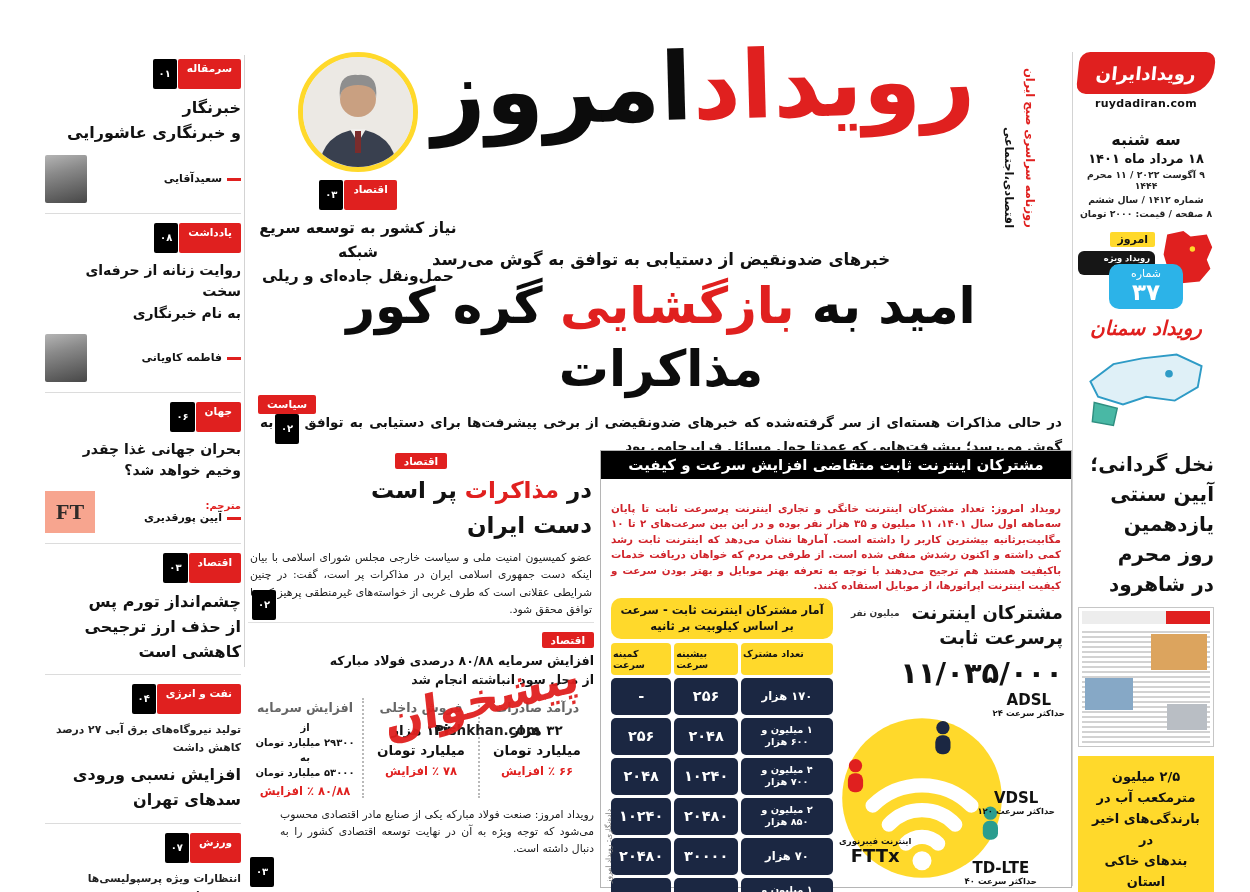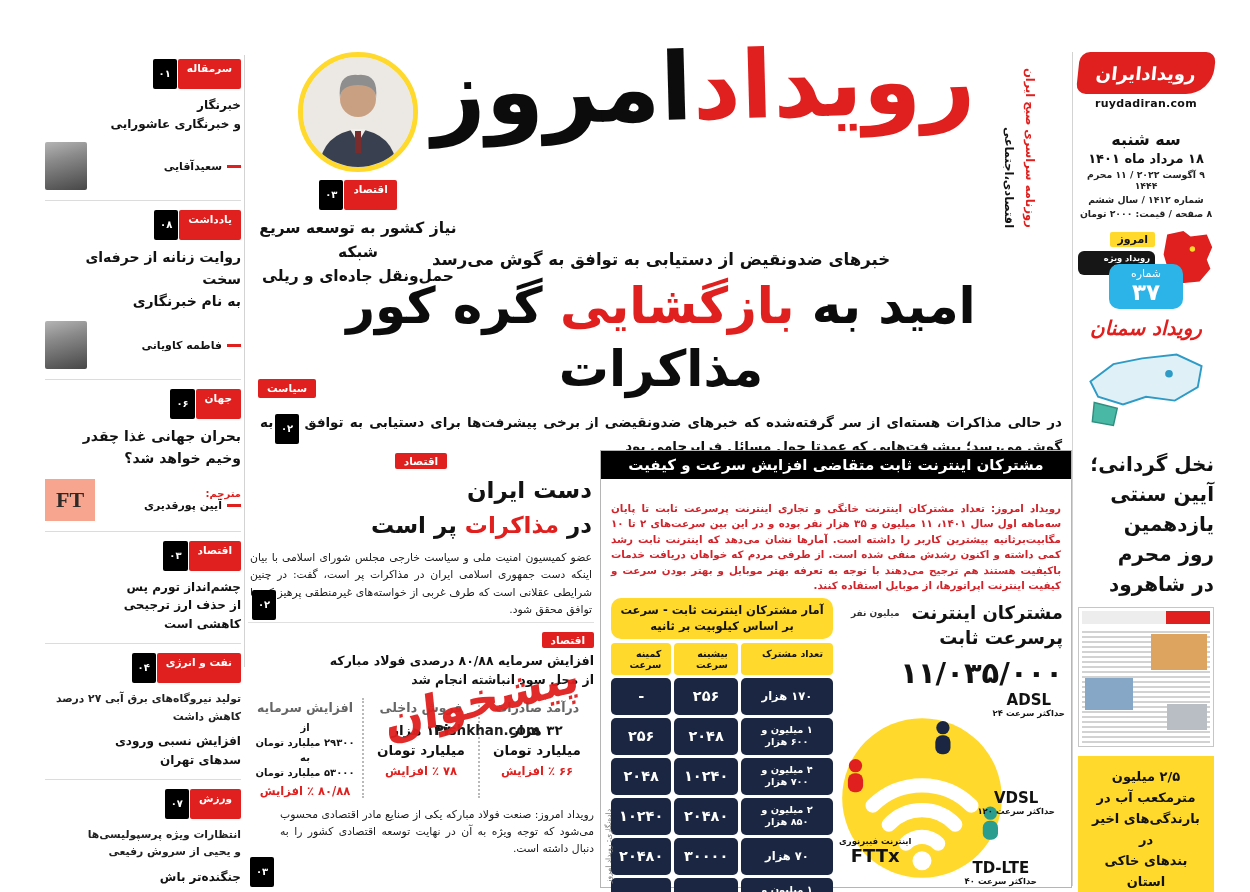--- a/index.html
+++ b/index.html
@@ -40,37 +40,37 @@
   .topstory{position:absolute;left:252px;top:52px;width:212px;text-align:center}
   .circle-photo{width:110px;height:110px;border-radius:50%;border:5px solid #ffd92b;margin:0 auto;overflow:hidden;background:#eee}
   .circle-photo svg{display:block}
   .topstory .sec-tag{margin-top:8px}
   .ts-title{font-size:15.5px;font-weight:bold;line-height:1.55;margin-top:6px}
 
   
   .sidebar{position:absolute;left:45px;top:50px;width:196px}
   .sb-item{padding:7px 0 10px;border-bottom:1px solid #dcdcdc}
   .sb-item:last-child{border-bottom:none}
-  .sb-title{font-size:12px;font-weight:bold;line-height:1.55;margin-top:7px;text-align:right}
+  .sb-title{font-size:16px;font-weight:bold;line-height:1.55;margin-top:7px;text-align:right}
   .sb-title.sm{font-size:14px}
   .sb-teaser{font-size:10.8px;font-weight:600;line-height:1.6;margin-top:7px;color:#222;text-align:right}
   .author-row{display:flex;justify-content:space-between;align-items:center;margin-top:9px}
   .sb-author{font-size:11px;font-weight:bold}
   .sb-author::before{content:"";display:inline-block;width:14px;height:3px;background:#e0201f;margin-left:5px;vertical-align:middle}
   .sb-photo{width:42px;height:48px;border-radius:2px;background:linear-gradient(165deg,#b5b5b5 0%,#8a8a8a 35%,#474747 100%)}
   .translator{color:#e0201f;font-size:10px;font-weight:bold}
   .ft-box{width:50px;height:42px;background:#f7a58f;color:#2e2a28;display:flex;align-items:center;justify-content:center;
           font-family:"Liberation Serif",serif;font-size:22px;font-weight:bold}
 
   
   .lead{position:absolute;left:250px;top:250px;width:822px;height:196px;text-align:center}
   .lead-kicker{font-size:16.5px;font-weight:bold}
   .lead-h{font-size:50px;font-weight:bold;margin-top:6px;line-height:1.25}
   .lead-body{font-size:13.5px;font-weight:600;line-height:1.8;margin-top:10px;text-align:justify;padding:0 10px}
-  .lead-tag{position:absolute;left:8px;bottom:2px;display:flex;flex-direction:column;align-items:center;gap:16px}
+  .lead-tag{position:absolute;left:8px;bottom:2px;display:flex;flex-direction:column;align-items:center;gap:0}
 
   
   .iran{position:absolute;left:250px;top:450px;width:342px;height:170px}
   .iran-tagwrap{text-align:center}
   .iran-h{font-size:23px;font-weight:bold;line-height:1.5;text-align:right;margin-top:4px}
   .iran-body{font-size:10.8px;line-height:1.62;font-weight:500;text-align:justify;margin-top:7px;color:#1a1a1a;max-height:94px;overflow:hidden}
   .iran .pnum{position:absolute;left:2px;bottom:0}
 
   
   .steel{position:absolute;left:248px;top:622px;width:346px;height:264px;border-top:1px solid #e0e0e0;padding-top:6px}
@@ -101,21 +101,21 @@
   .tech{position:absolute;text-align:center;font-weight:bold;direction:ltr}
   .tech .tname{font-size:15px;line-height:1.1}
   .tech.big .tname{font-size:18px}
   .tech .tdesc{font-size:8.5px;font-weight:bold;direction:rtl}
   .tech-adsl{right:0;top:94px}
   .tech-vdsl{right:10px;top:192px}
   .tech-fttx{left:2px;top:238px}
   .tech-tdlte{right:28px;top:262px}
   .ig-table-title{background:#ffd92b;border-radius:10px;font-size:11.5px;font-weight:bold;text-align:center;padding:4px 2px;line-height:1.45}
   .ig-grid{display:grid;grid-template-columns:1.45fr 1fr .95fr;gap:3px;margin-top:4px}
-  .th{background:#ffd92b;font-size:9.5px;font-weight:bold;text-align:right;padding:5px 10px;border-radius:4px}
+  .th{background:#ffd92b;font-size:9.5px;font-weight:bold;text-align:left;padding:5px 2px;border-radius:4px}
   .td{background:#1b2742;color:#fff;font-weight:bold;text-align:center;border-radius:5px;display:flex;align-items:center;
       justify-content:center;min-height:37px;line-height:1.3}
   .td.num{font-size:14.5px}
   .td.mid{font-size:11.5px}
   .td.small{font-size:9.8px}
   .ig-credit{position:absolute;left:3px;bottom:4px;writing-mode:vertical-rl;transform:rotate(180deg);font-size:7.5px;color:#777}
 
   
   .prov-col{position:absolute;left:1078px;top:264px;width:136px}
   .issue-box{width:74px;margin:0 auto;background:#2cb3e8;color:#fff;text-align:center;border-radius:10px;padding:3px 0 5px}
@@ -288,22 +288,22 @@
       <span class="rlabel">سیاست</span>
       <span class="pnum">۰۲</span>
     </div>
   </div>
 
   <div class="iran">
     <div class="iran-tagwrap">
       <span class="rlabel">اقتصاد</span>
     </div>
     <div class="iran-h">
+      <div><span>در </span><span class="t-red">مذاکرات</span><span> پر است</span></div>
       <div>دست ایران</div>
-      <div><span>در </span><span class="t-red">مذاکرات</span><span> پر است</span></div>
     </div>
     <div class="iran-body">عضو کمیسیون امنیت ملی و سیاست خارجی مجلس شورای اسلامی با بیان اینکه دست جمهوری اسلامی ایران در مذاکرات پر است، گفت: در چنین شرایطی عقلانی است که طرف غربی از خواسته‌های غیرمنطقی پرهیز کند تا توافق محقق شود.</div>
     <span class="pnum">۰۲</span>
   </div>
 
   <div class="steel">
     <span class="rlabel">اقتصاد</span>
     <div class="steel-kicker pre">افزایش سرمایه ۸۰/۸۸ درصدی فولاد مبارکه
 از محل سود انباشته انجام شد</div>
     <div class="stats">

